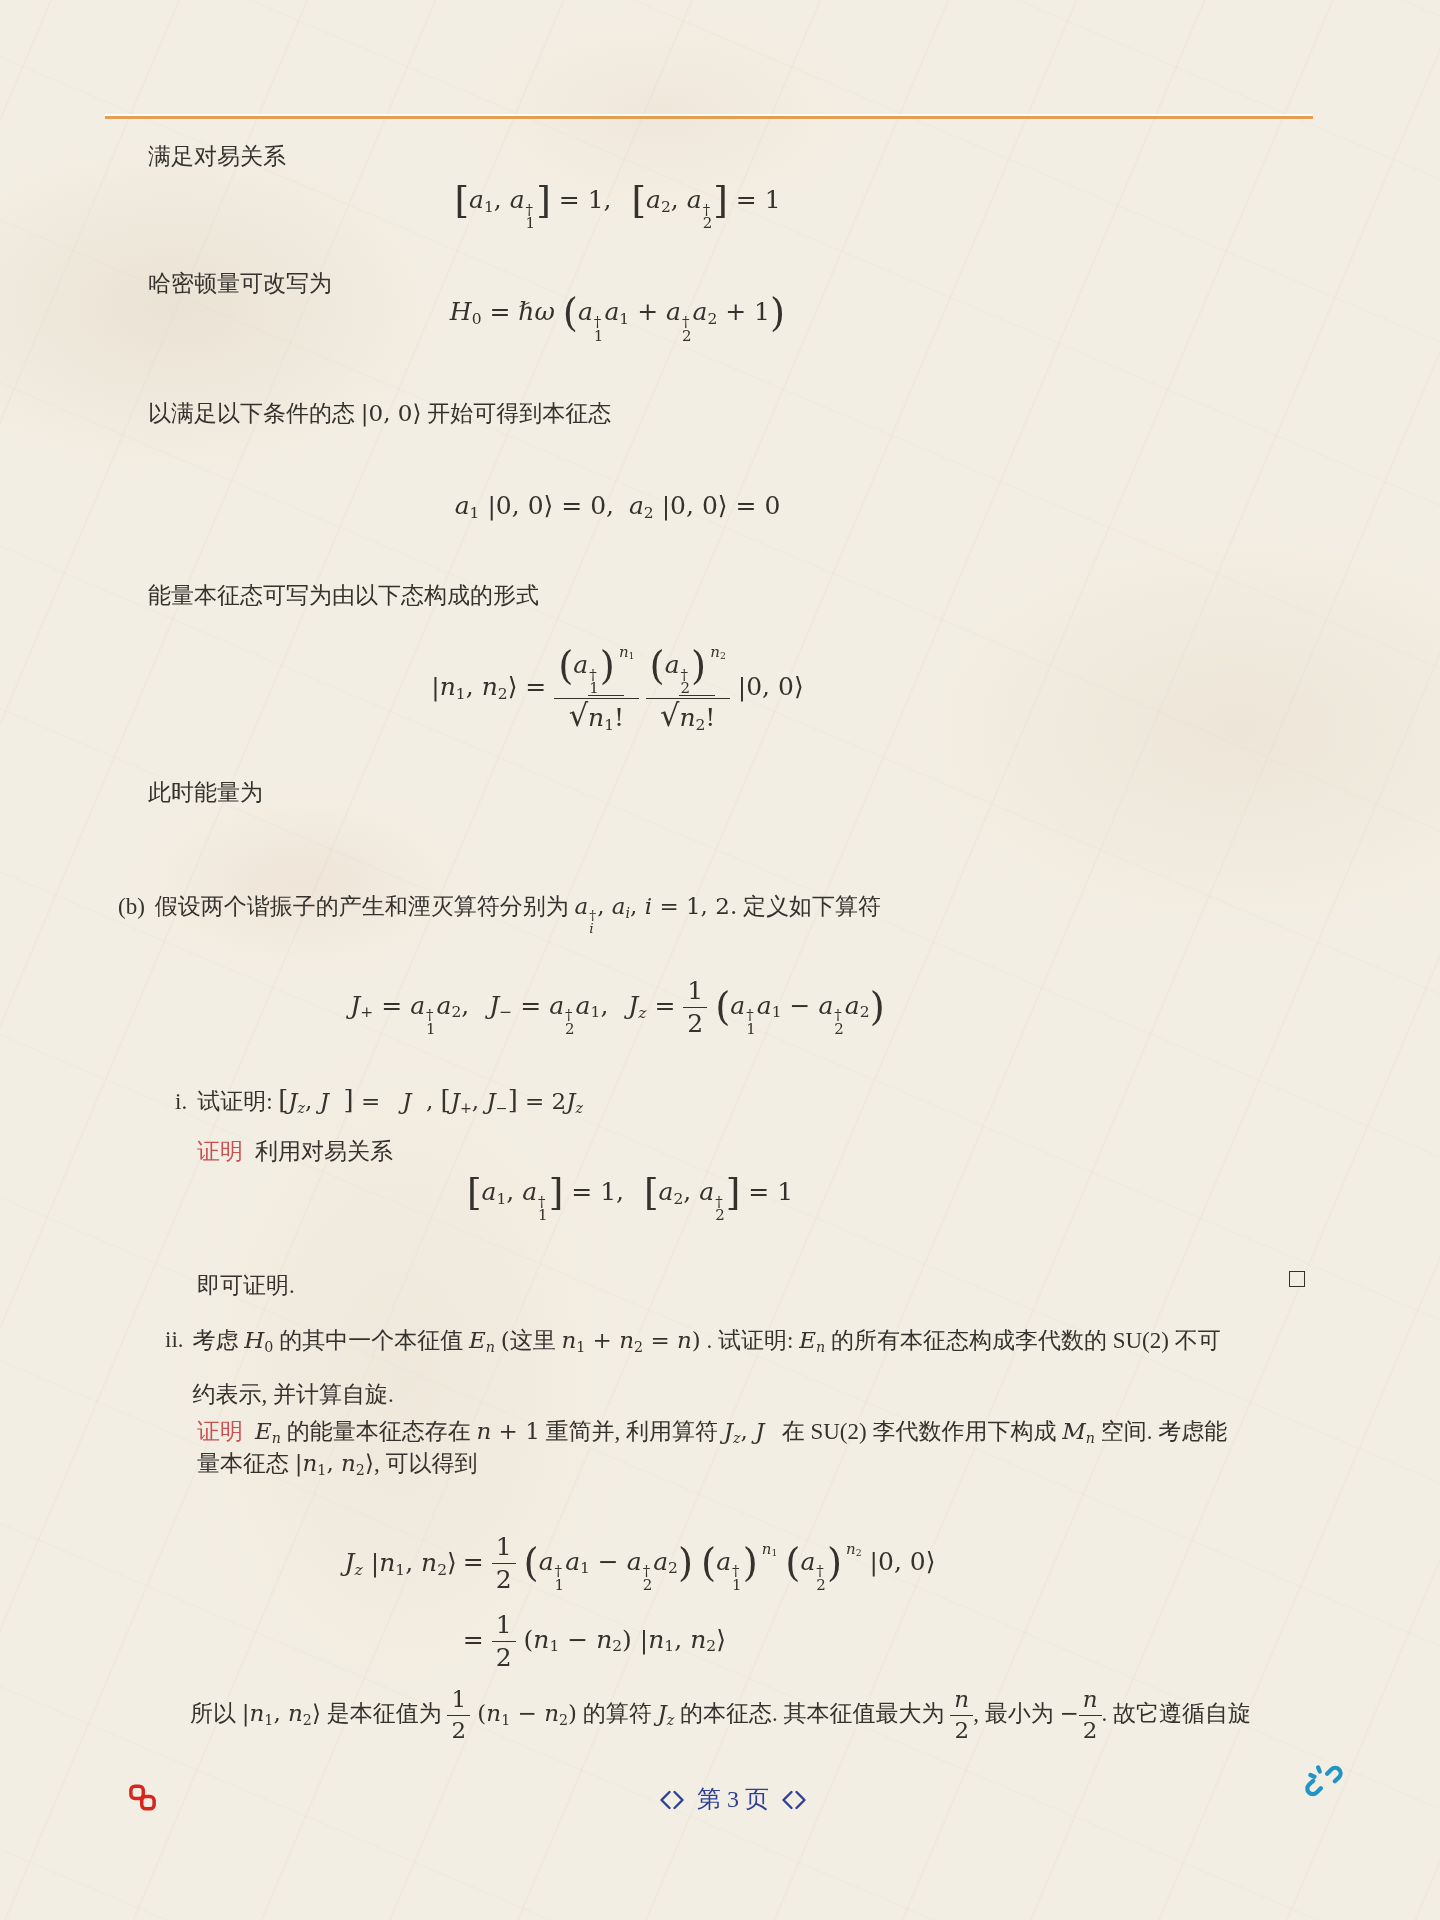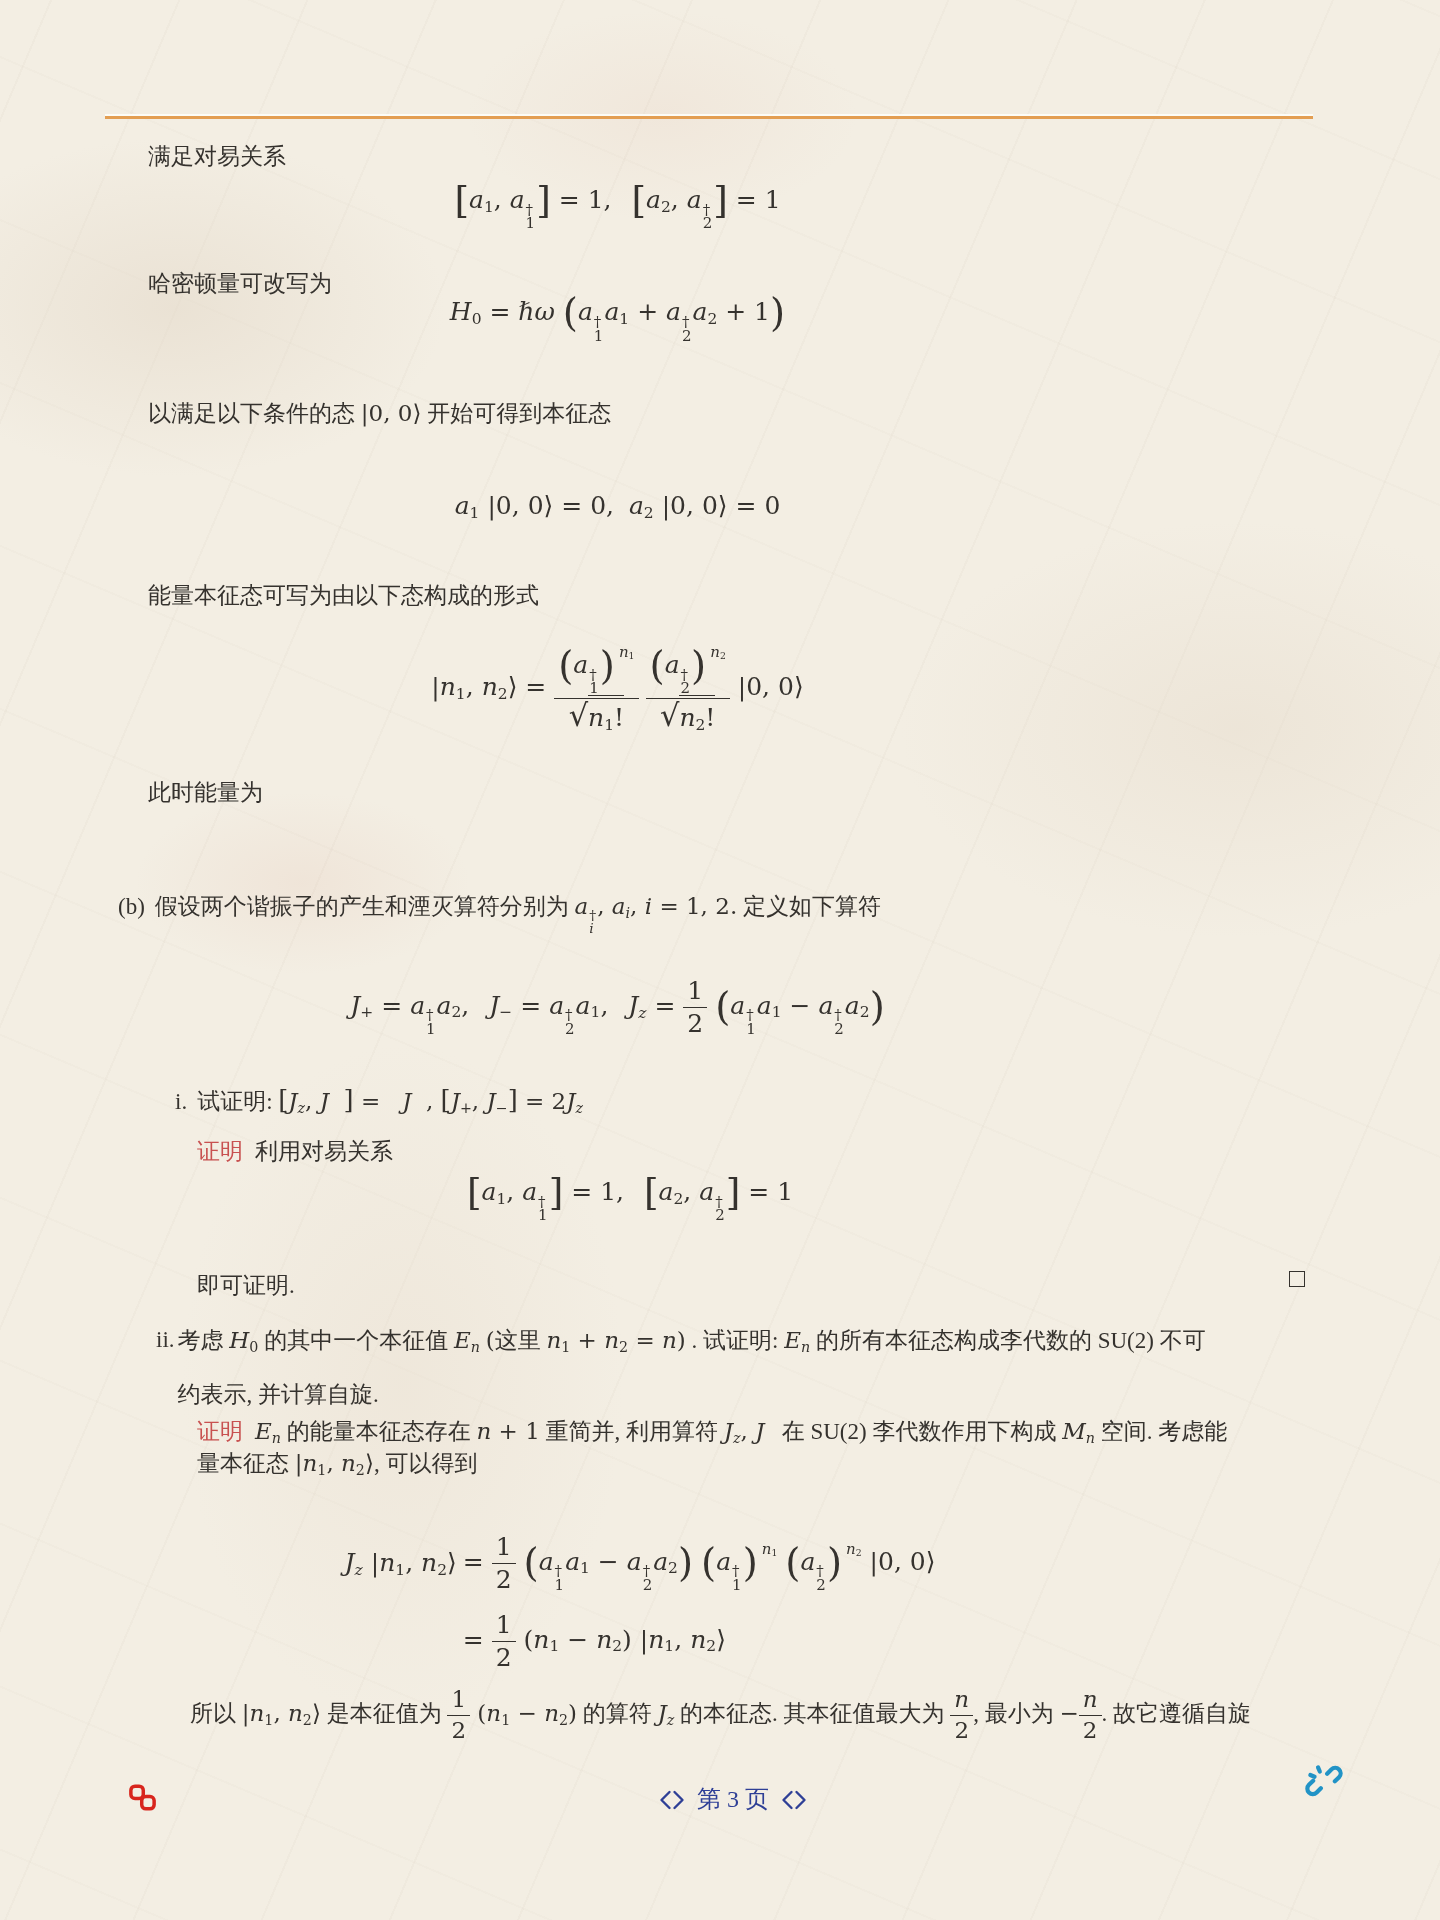--- a/index.html
+++ b/index.html
@@ -49,21 +49,21 @@
   .p3{left:148px;top:398px}   .eq3{top:490px}
   .p4{left:148px;top:580px}   .eq4{top:643px}
   .p5{left:148px;top:777px}   .eq5{top:826px}
   .bitem{left:118px;top:891px;width:1210px;display:flex;gap:10px}
   .eq6{top:976px}
   .iitem{left:175px;top:1086px;display:flex;gap:10px}
   .proof1{left:197px;top:1136px}
   .eq7{top:1174px;width:1260px}
   .qedline{left:197px;top:1270px}
   .qedbox{left:1289px;top:1271px;width:16px;height:16px;border:1.6px solid var(--ink,#35322e)}
-  .iiitem{left:156px;top:1316px;width:1150px;display:flex;gap:3px}
+  .iiitem{left:165px;top:1316px;width:1150px;display:flex;gap:9px}
   .iiitem .zh{line-height:48px}
   .proof2{left:197px;top:1416px;width:1125px}
   .plabel{color:var(--proof,#c85150);margin-right:12px}
   .eq8{top:1532px;width:1280px;left:0;font-size:25px;text-align:center}
   .eq8 .grid{display:inline-grid;grid-template-columns:max-content max-content;column-gap:6px;row-gap:16px;align-items:center}
   .eq8 .lhs{}
   .eq8 .rhs{text-align:left}
   .plast{left:190px;top:1686px;width:1140px}
   .footer{left:13px;top:1783px;width:1440px;text-align:center;color:var(--navy,#2e3f96);font-size:24px;white-space:nowrap}
   .footer .orn{display:inline-block;vertical-align:-3px;margin:0 12px}

